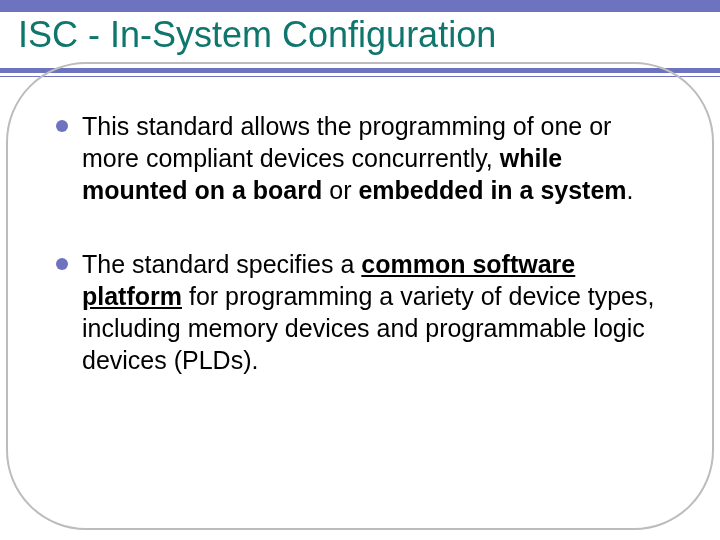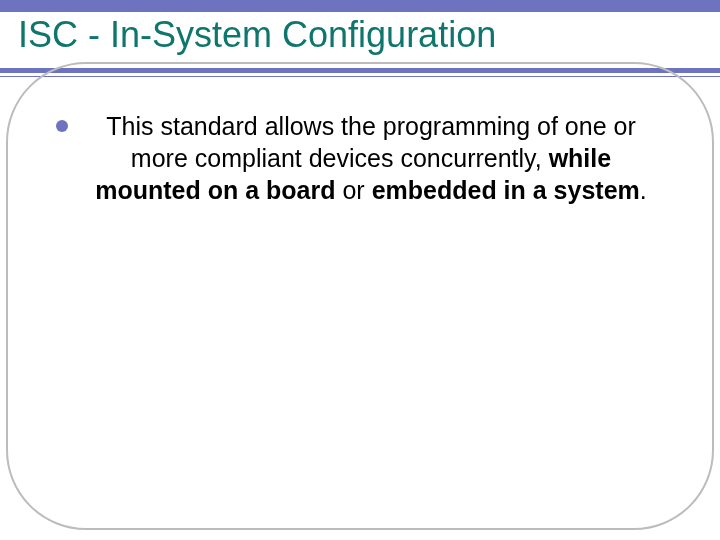--- a/index.html
+++ b/index.html
@@ -48,21 +48,20 @@
     height: 468px;
     border: 2px solid #bcbcbc;
     border-radius: 80px;
     pointer-events: none;
   }
   .content {
     position: absolute;
     top: 110px;
     left: 56px;
     right: 60px;
-    text-align: center;
   }
   .item {
     display: flex;
     align-items: flex-start;
     margin-bottom: 42px;
   }
   .bullet {
     width: 12px;
     height: 12px;
     border-radius: 50%;
@@ -88,13 +87,19 @@
 <div class="underline-thin"></div>
 <div class="frame"></div>
 
 <div class="content">
   <div class="item">
     <div class="bullet"></div>
     <div class="text">
       <span>This standard allows the programming of one or more compliant devices concurrently, </span><span class="b">while mounted on a board</span><span> or </span><span class="b">embedded in a system</span><span>.</span>
     </div>
   </div>
+  <div class="item">
+    <div class="bullet"></div>
+    <div class="text">
+      <span>The standard specifies a </span><span class="bu">common software platform</span><span> for programming a variety of device types, including memory devices and programmable logic devices (PLDs).</span>
+    </div>
+  </div>
 </div>
 
 </body></html>

